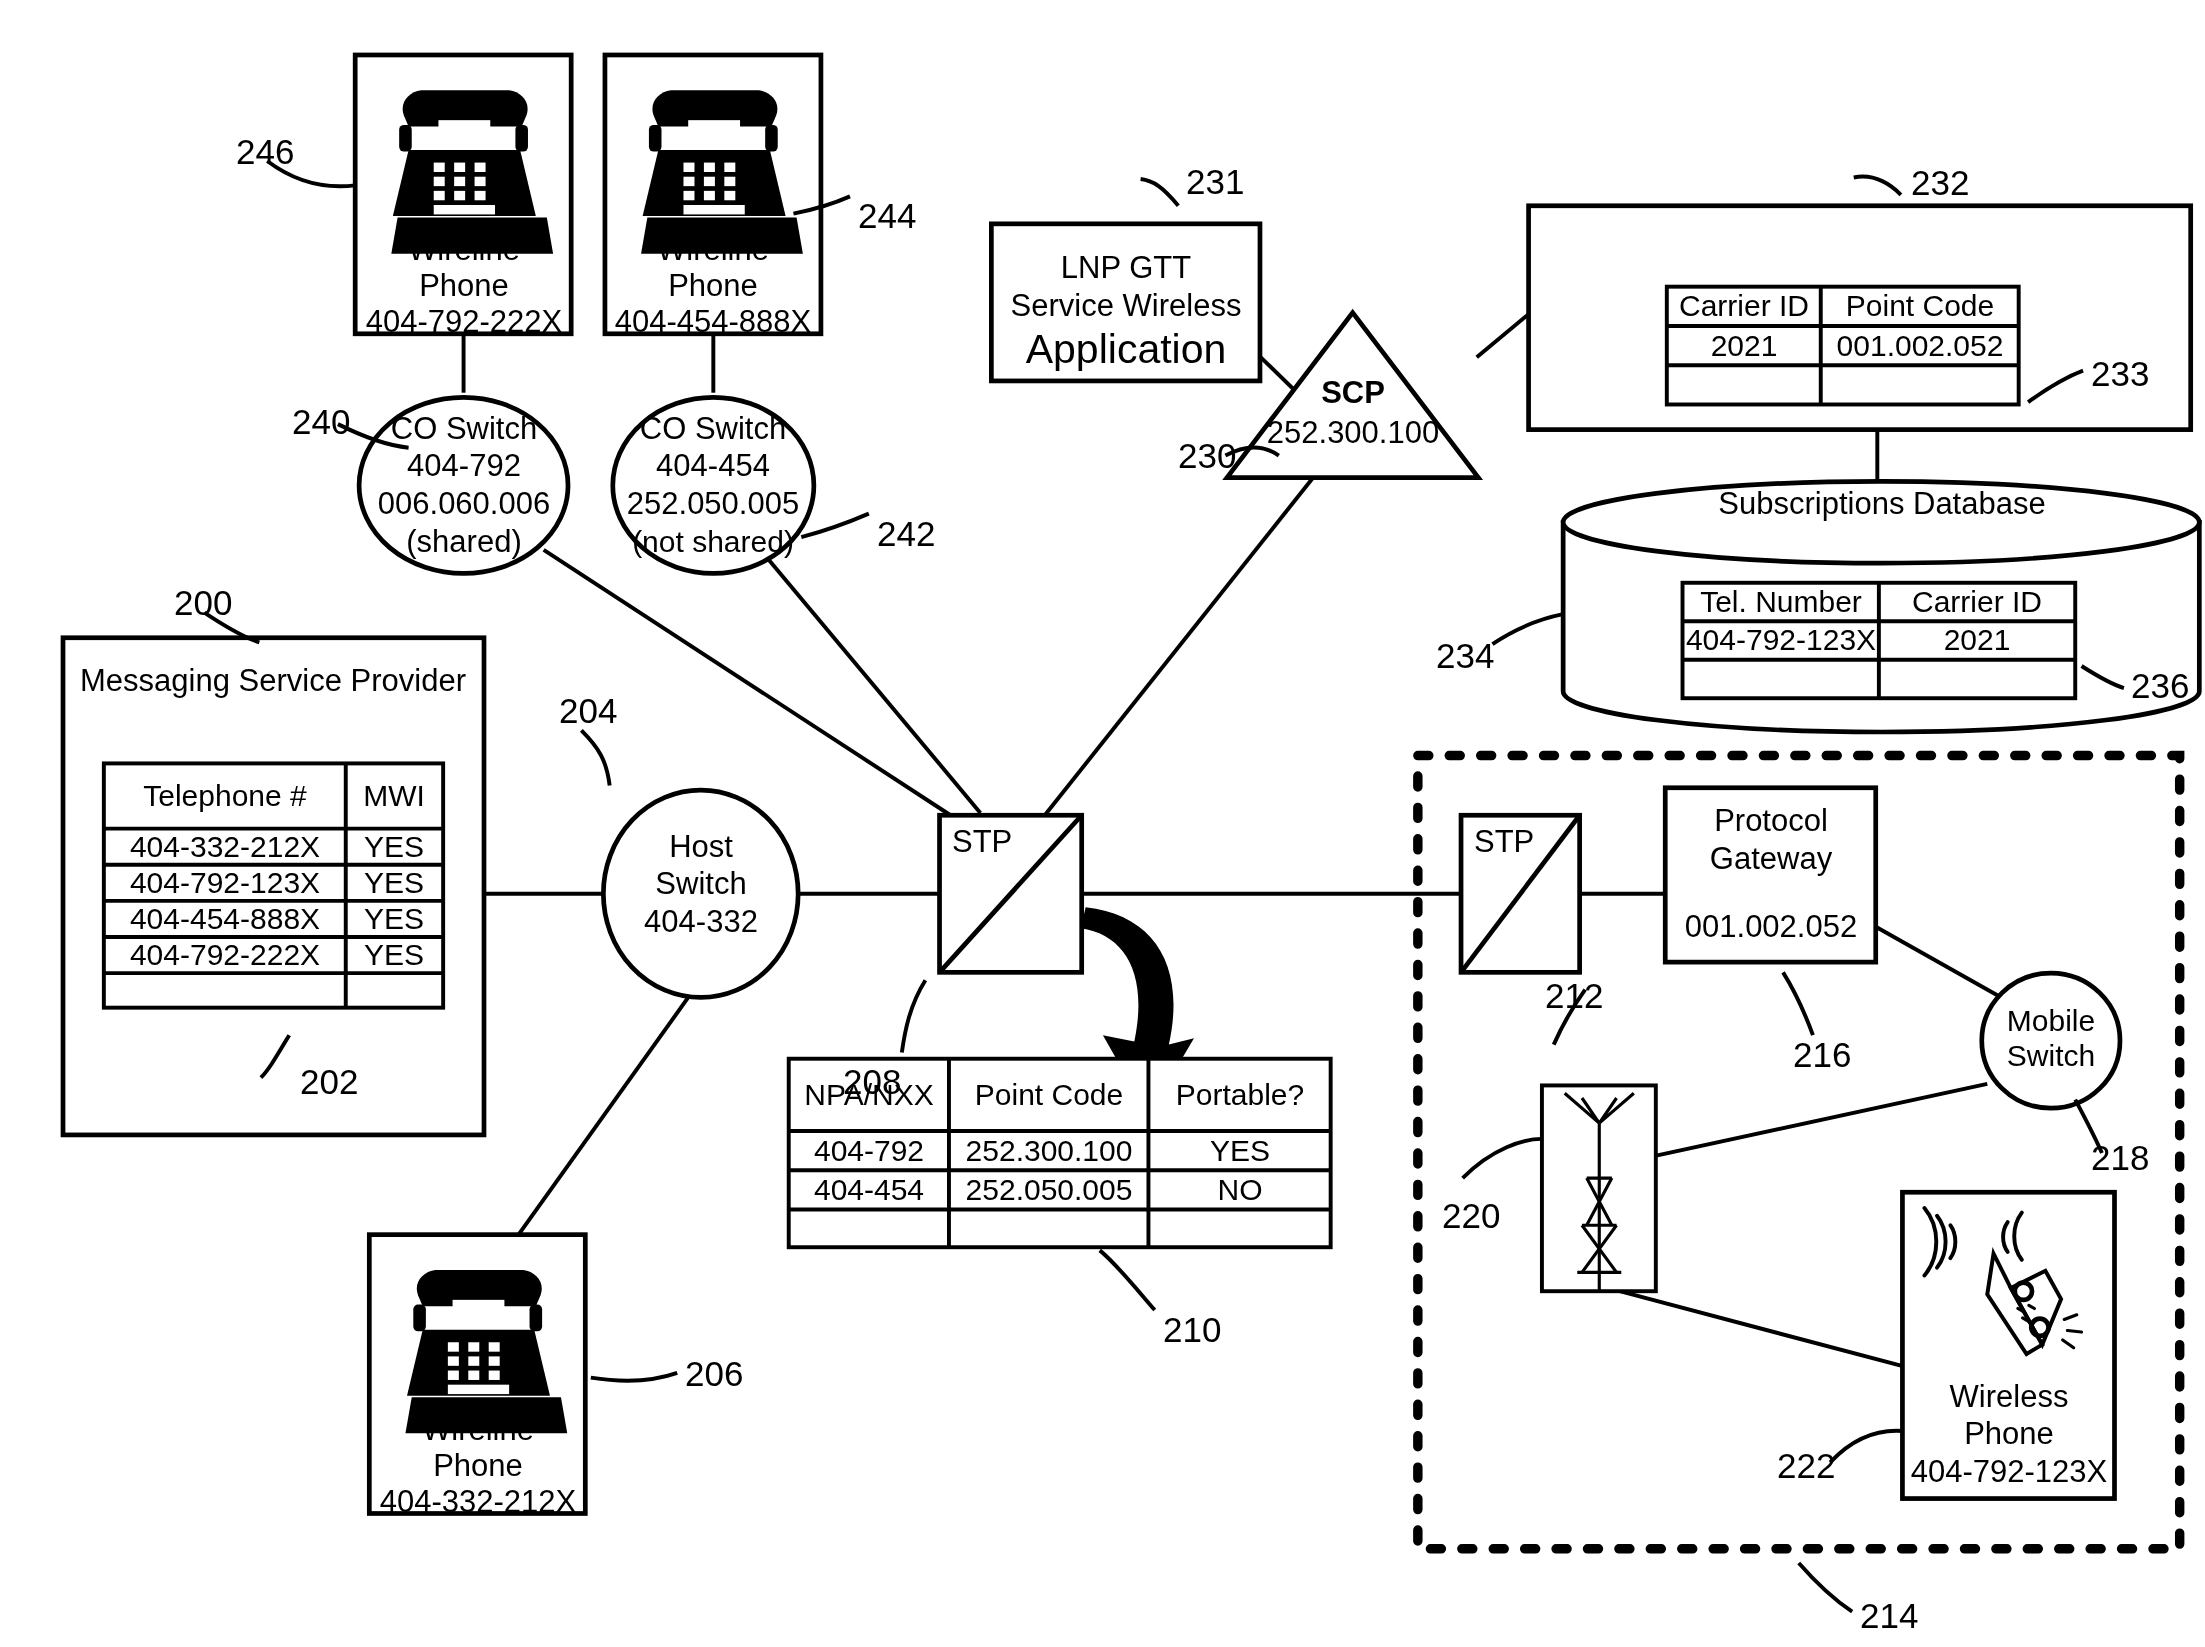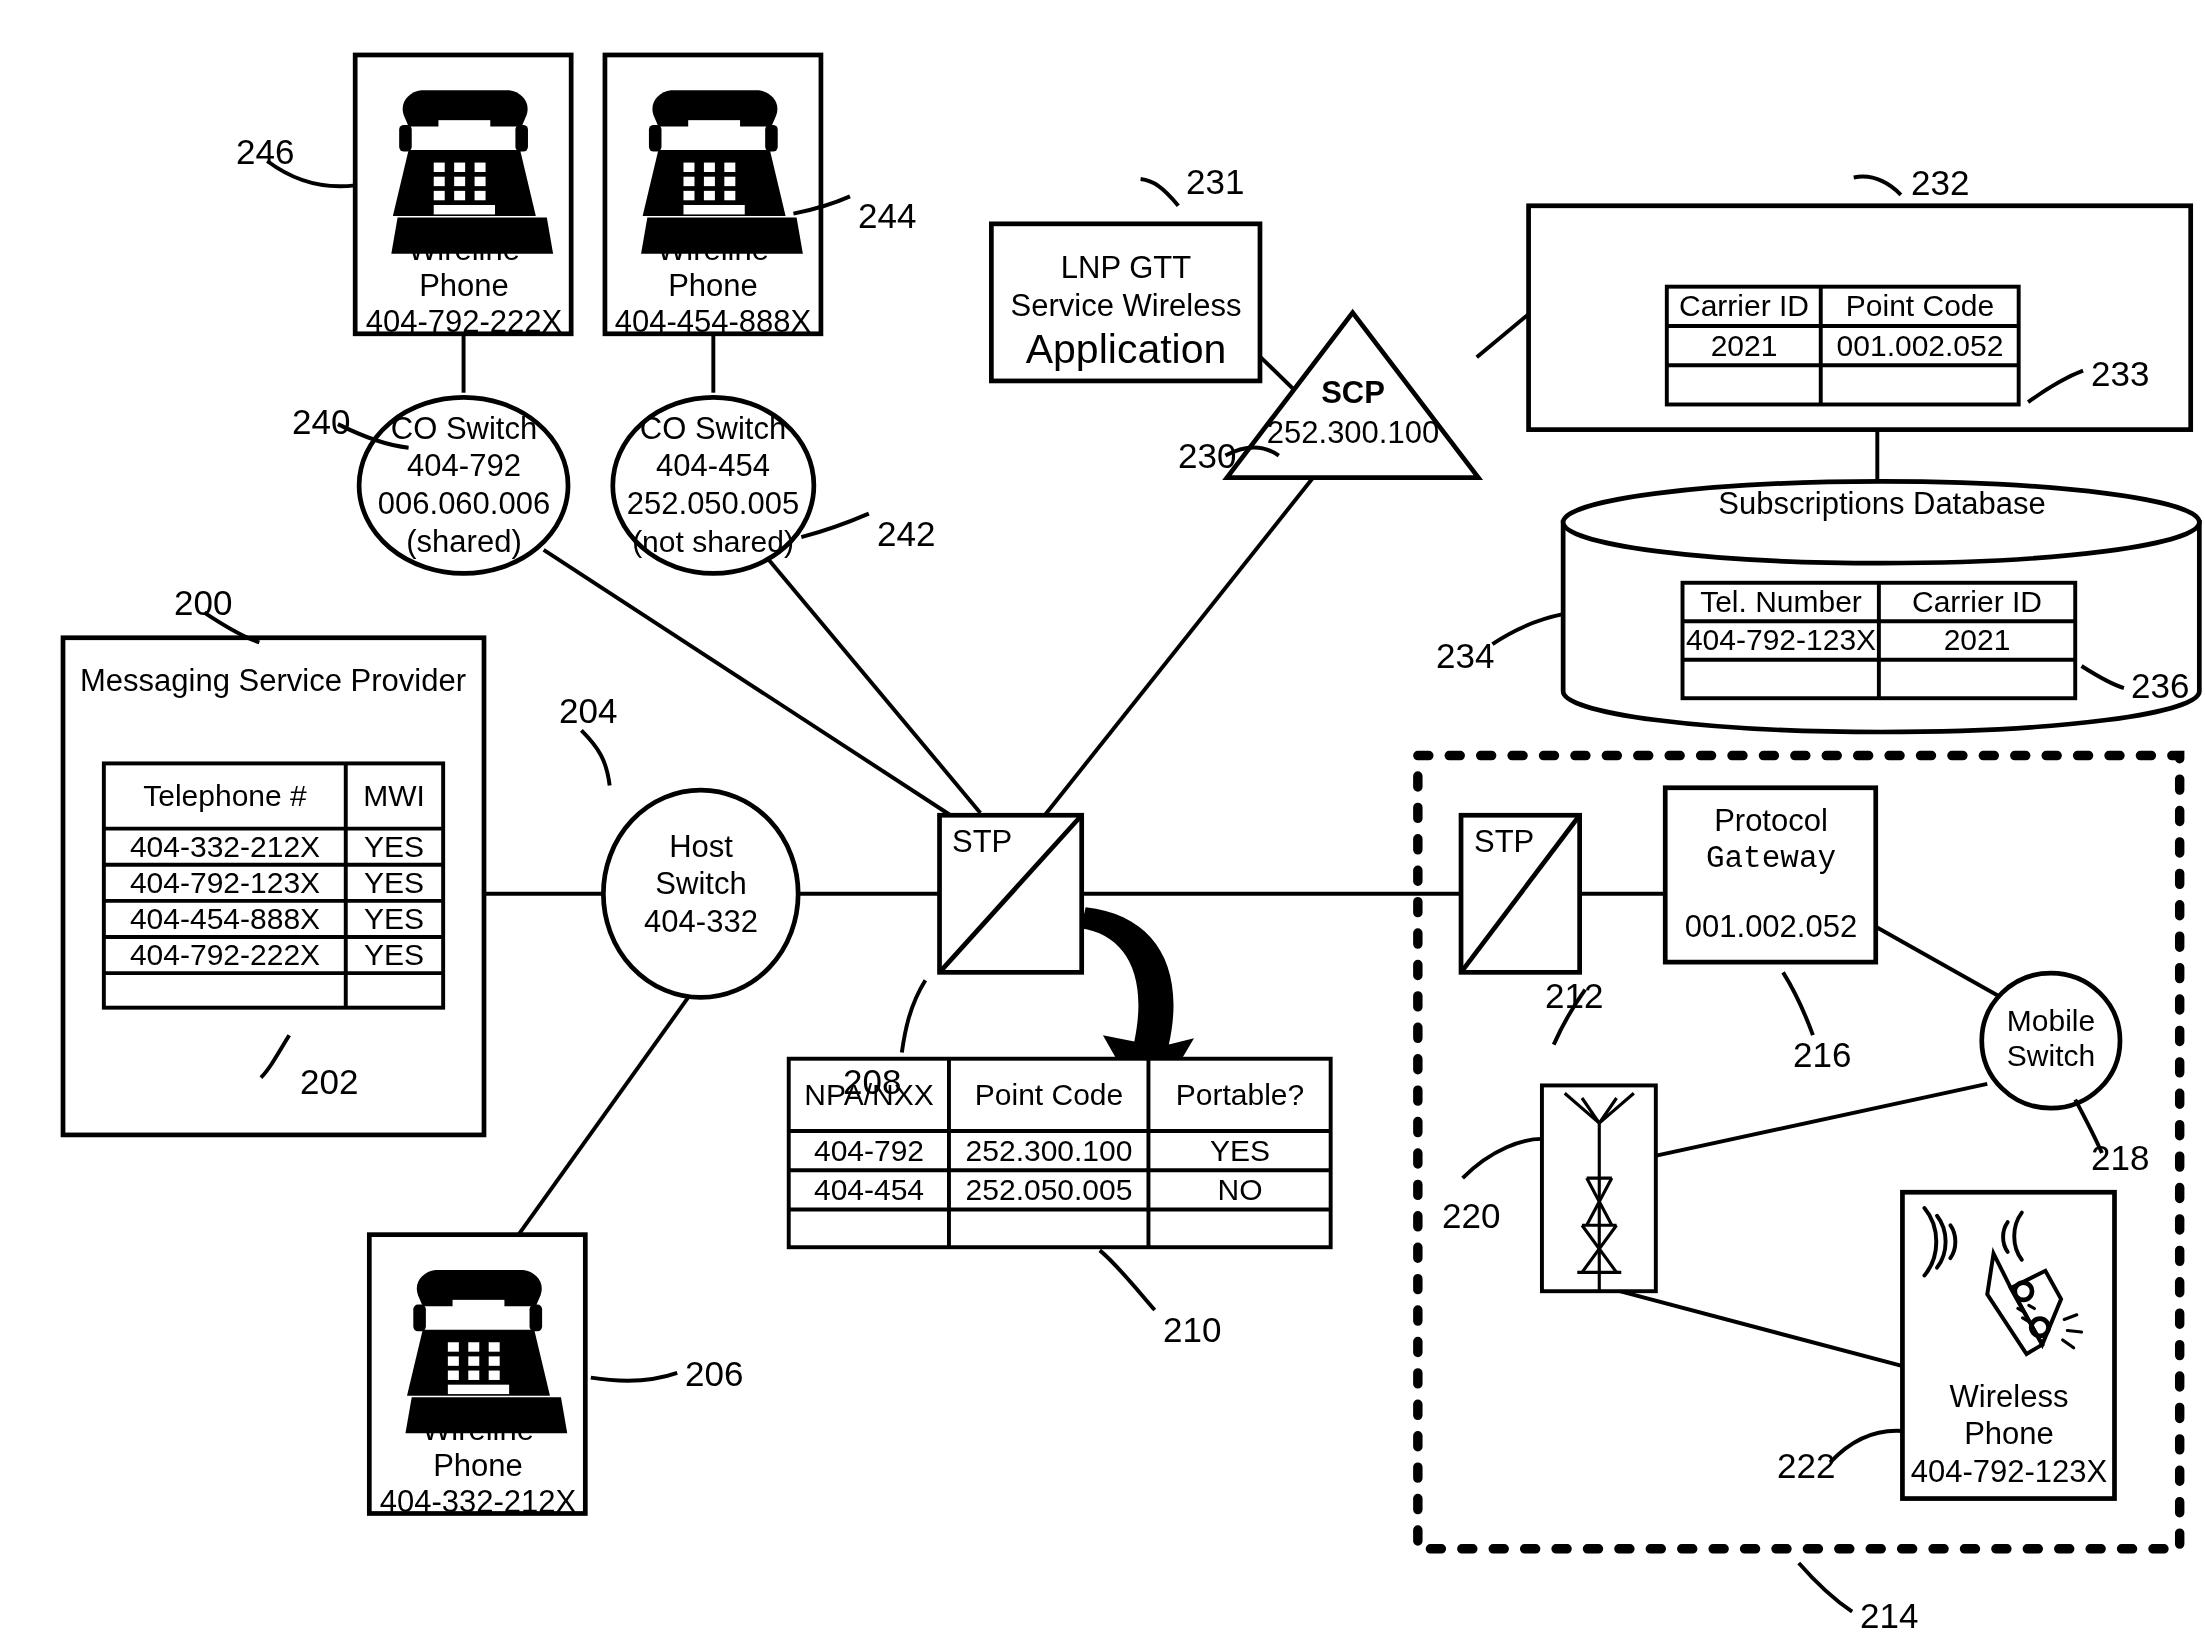--- a/index.html
+++ b/index.html
@@ -339,21 +339,21 @@
 
   <div class="lbl nodetxt" style="left:478px;top:1413px;font-size:31px;">Wireline</div>
   <div class="lbl nodetxt" style="left:478px;top:1449px;font-size:31px;">Phone</div>
   <div class="lbl nodetxt" style="left:478px;top:1485px;font-size:31px;">404-332-212X</div>
   <div class="refnum" style="left:685px;top:1354px;">206</div>
 
   <div class="lbl" style="left:1474px;top:825px;font-size:31px;">STP</div>
   <div class="refnum" style="left:1545px;top:976px;">212</div>
 
   <div class="lbl nodetxt" style="left:1771px;top:804px;font-size:31px;">Protocol</div>
-  <div class="lbl nodetxt" style="left:1771px;top:842px;font-size:31px;font-family:Liberation Mono, monospace;">Gateway</div>
+  <div class="lbl nodetxt" style="left:1771px;top:842px;font-size:31px;">Gateway</div>
   <div class="lbl nodetxt" style="left:1771px;top:910px;font-size:31px;">001.002.052</div>
   <div class="refnum" style="left:1793px;top:1035px;">216</div>
 
   <div class="lbl nodetxt" style="left:2051px;top:1004px;font-size:30px;">Mobile</div>
   <div class="lbl nodetxt" style="left:2051px;top:1039px;font-size:30px;">Switch</div>
   <div class="refnum" style="left:2091px;top:1138px;">218</div>
 
   <div class="refnum" style="left:1442px;top:1196px;">220</div>
 
   <div class="lbl nodetxt" style="left:2009px;top:1380px;font-size:31px;">Wireless</div>

